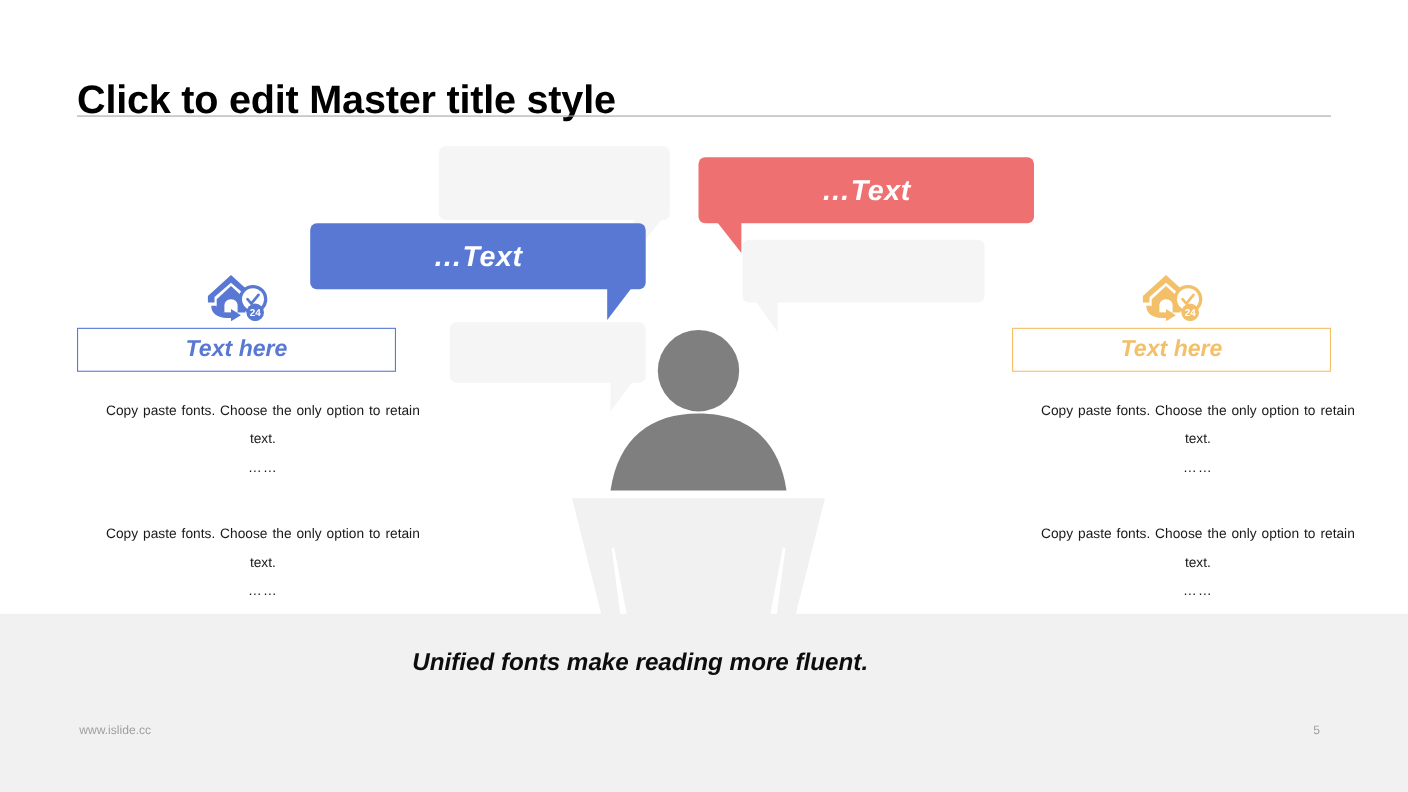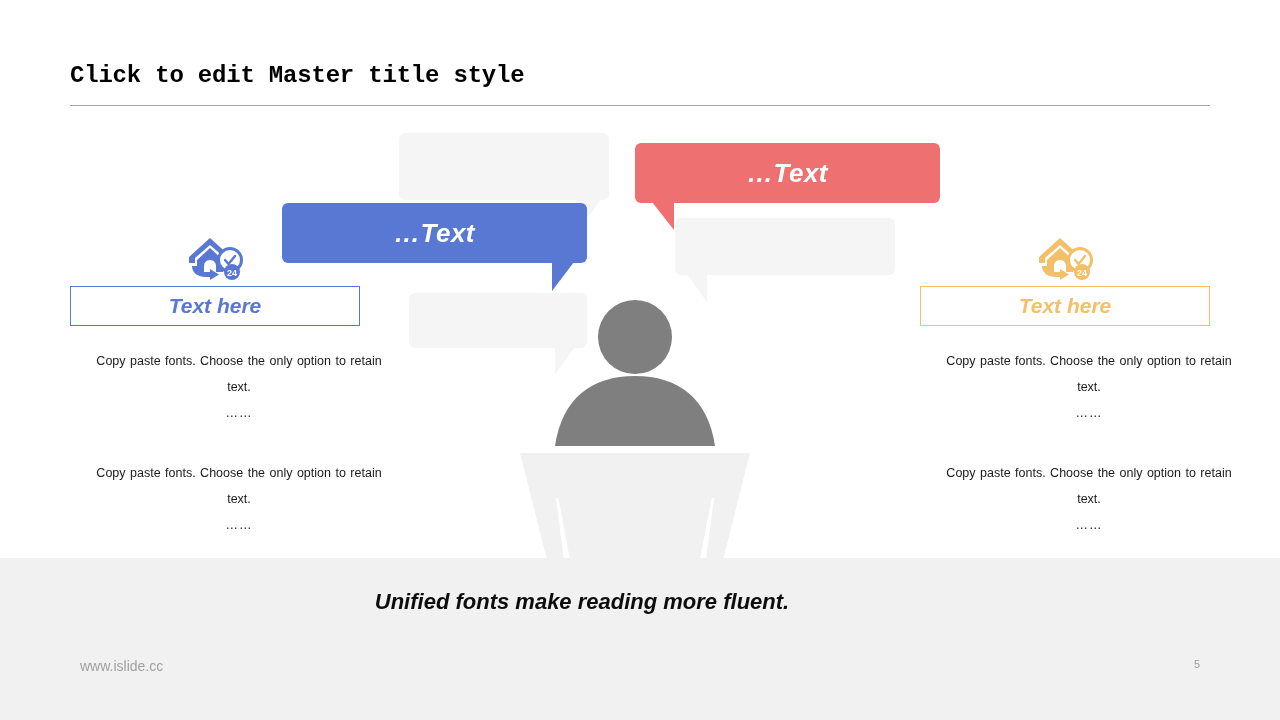--- a/index.html
+++ b/index.html
@@ -13,28 +13,27 @@
     position: relative;
     overflow: hidden;
     font-family: "Liberation Sans", sans-serif;
     background: #ffffff;
   }
 
   
   #slide-title {
     position: absolute;
     left: 70px;
-    top: 62px;
+    top: 70px;
     width: 1140px;
-    font-size: 24px;
+    font-size: 36px;
     font-weight: bold;
     color: #000000;
     letter-spacing: -0.2px;
     white-space: nowrap;
-    font-family: Liberation Mono, monospace;
   }
   #title-rule {
     position: absolute;
     left: 70px;
     top: 105px;
     width: 1140px;
     height: 1px;
     background: #a6a6a6;
   }
 
@@ -119,21 +118,21 @@
     left: 510px;
     top: 298px;
     width: 250px;
     height: 262px;
   }
 
   
   .column {
     position: absolute;
     width: 290px;
-    top: 236px;
+    top: 248px;
   }
   #column-left  { left: 70px; }
   #column-right { left: 920px; }
 
   .col-icon {
     display: block;
     margin: 0 auto 6px auto;
     width: 58px;
     height: 44px;
   }
@@ -187,23 +186,23 @@
     top: 589px;
     width: 1164px;
     text-align: center;
     font-size: 22px;
     font-weight: bold;
     font-style: italic;
     color: #0d0d0d;
   }
   #footer-site {
     position: absolute;
-    left: 80px;
+    left: 72px;
     top: 658px;
-    font-size: 14px;
+    font-size: 11px;
     color: #a0a0a0;
   }
   #footer-page {
     position: absolute;
     right: 80px;
     top: 658px;
     font-size: 11px;
     color: #a0a0a0;
   }
 </style>

